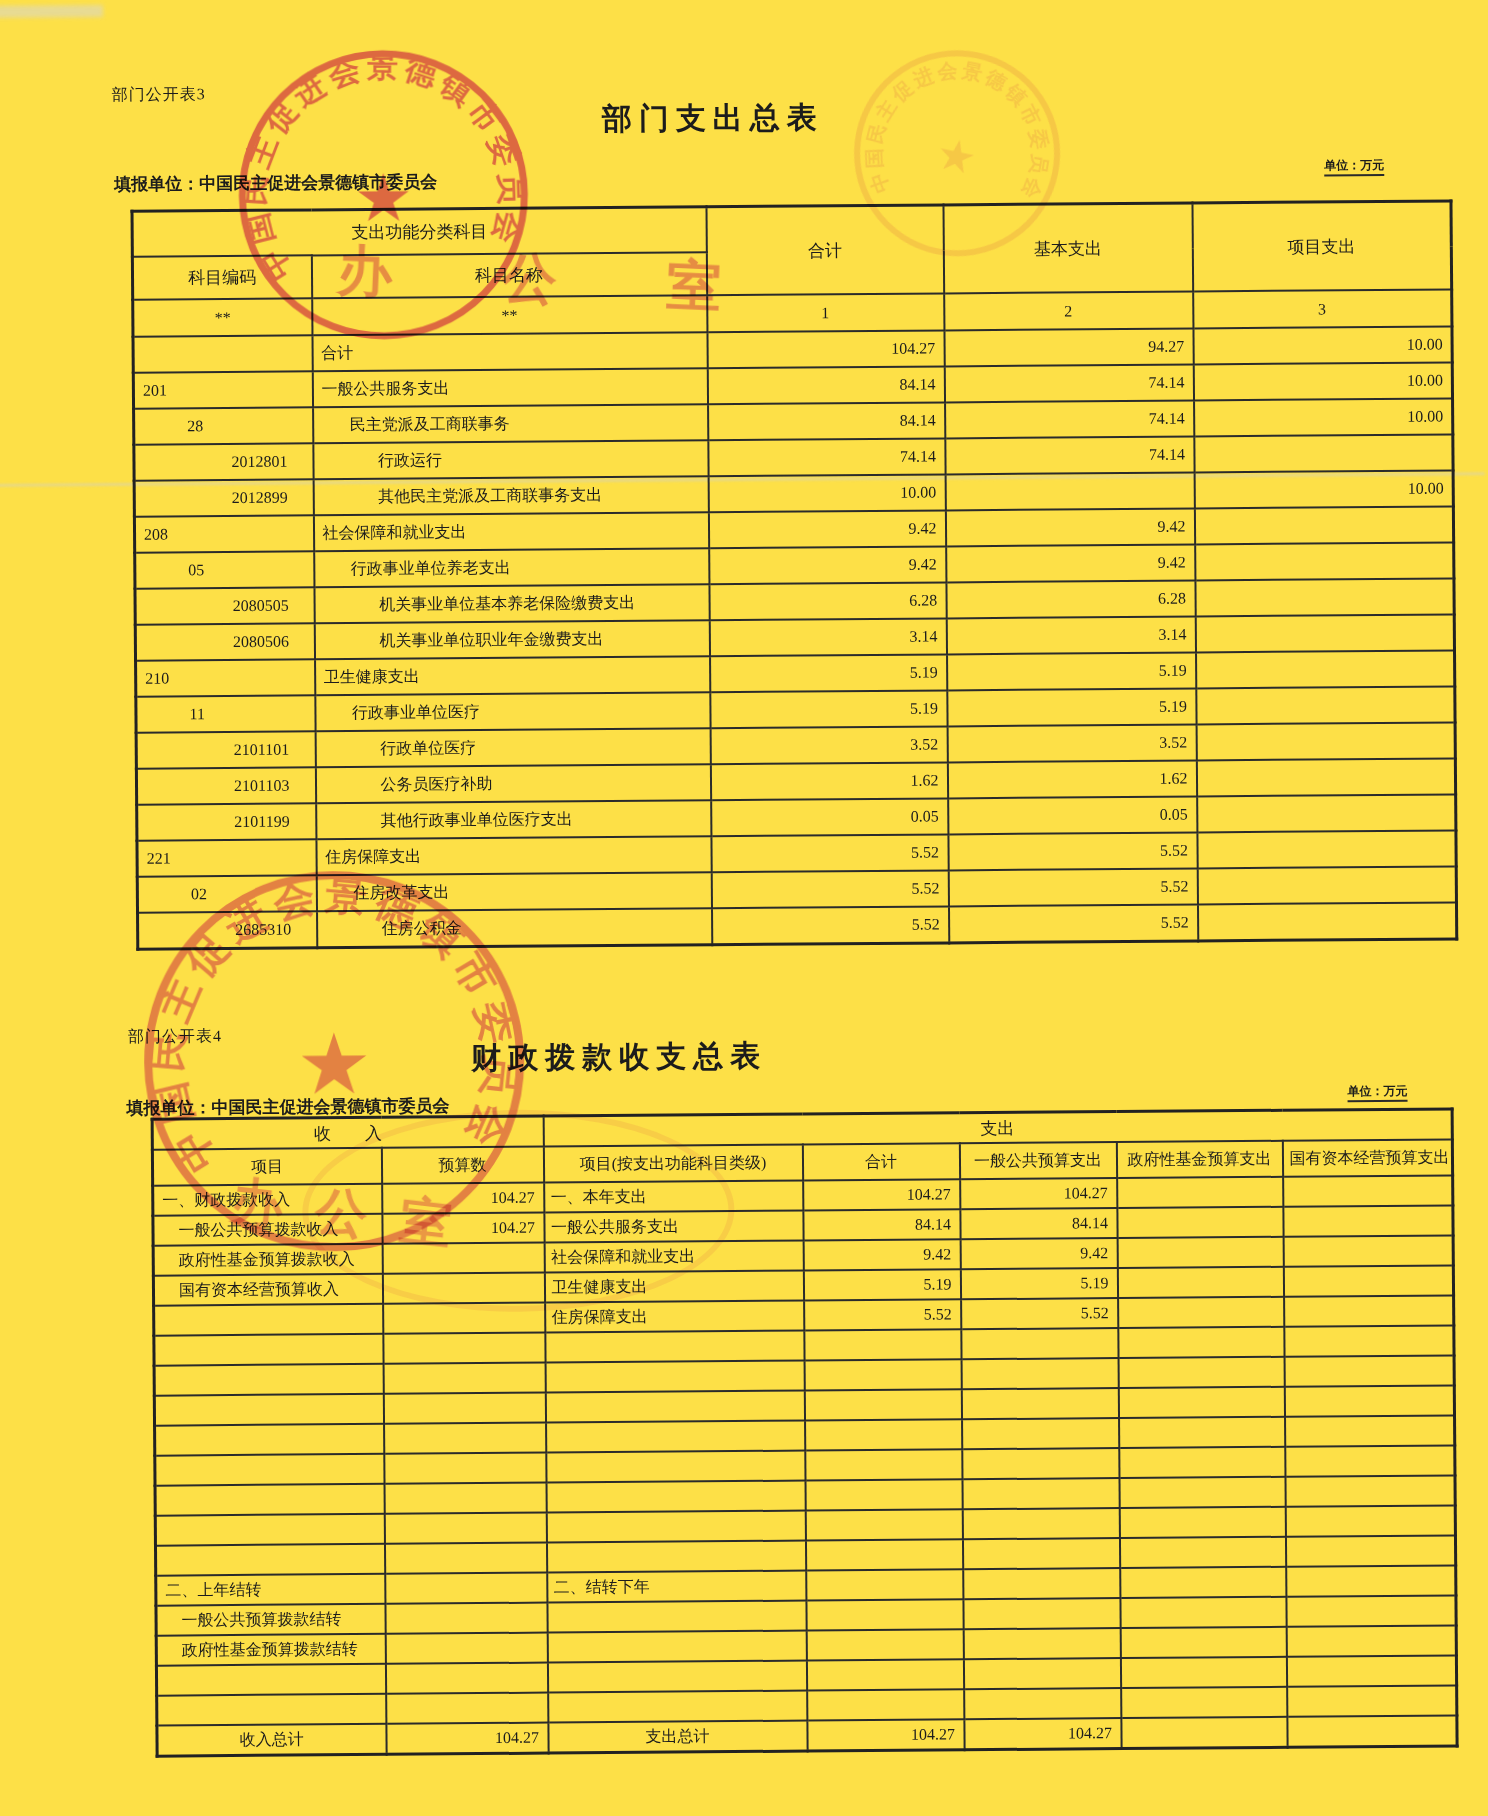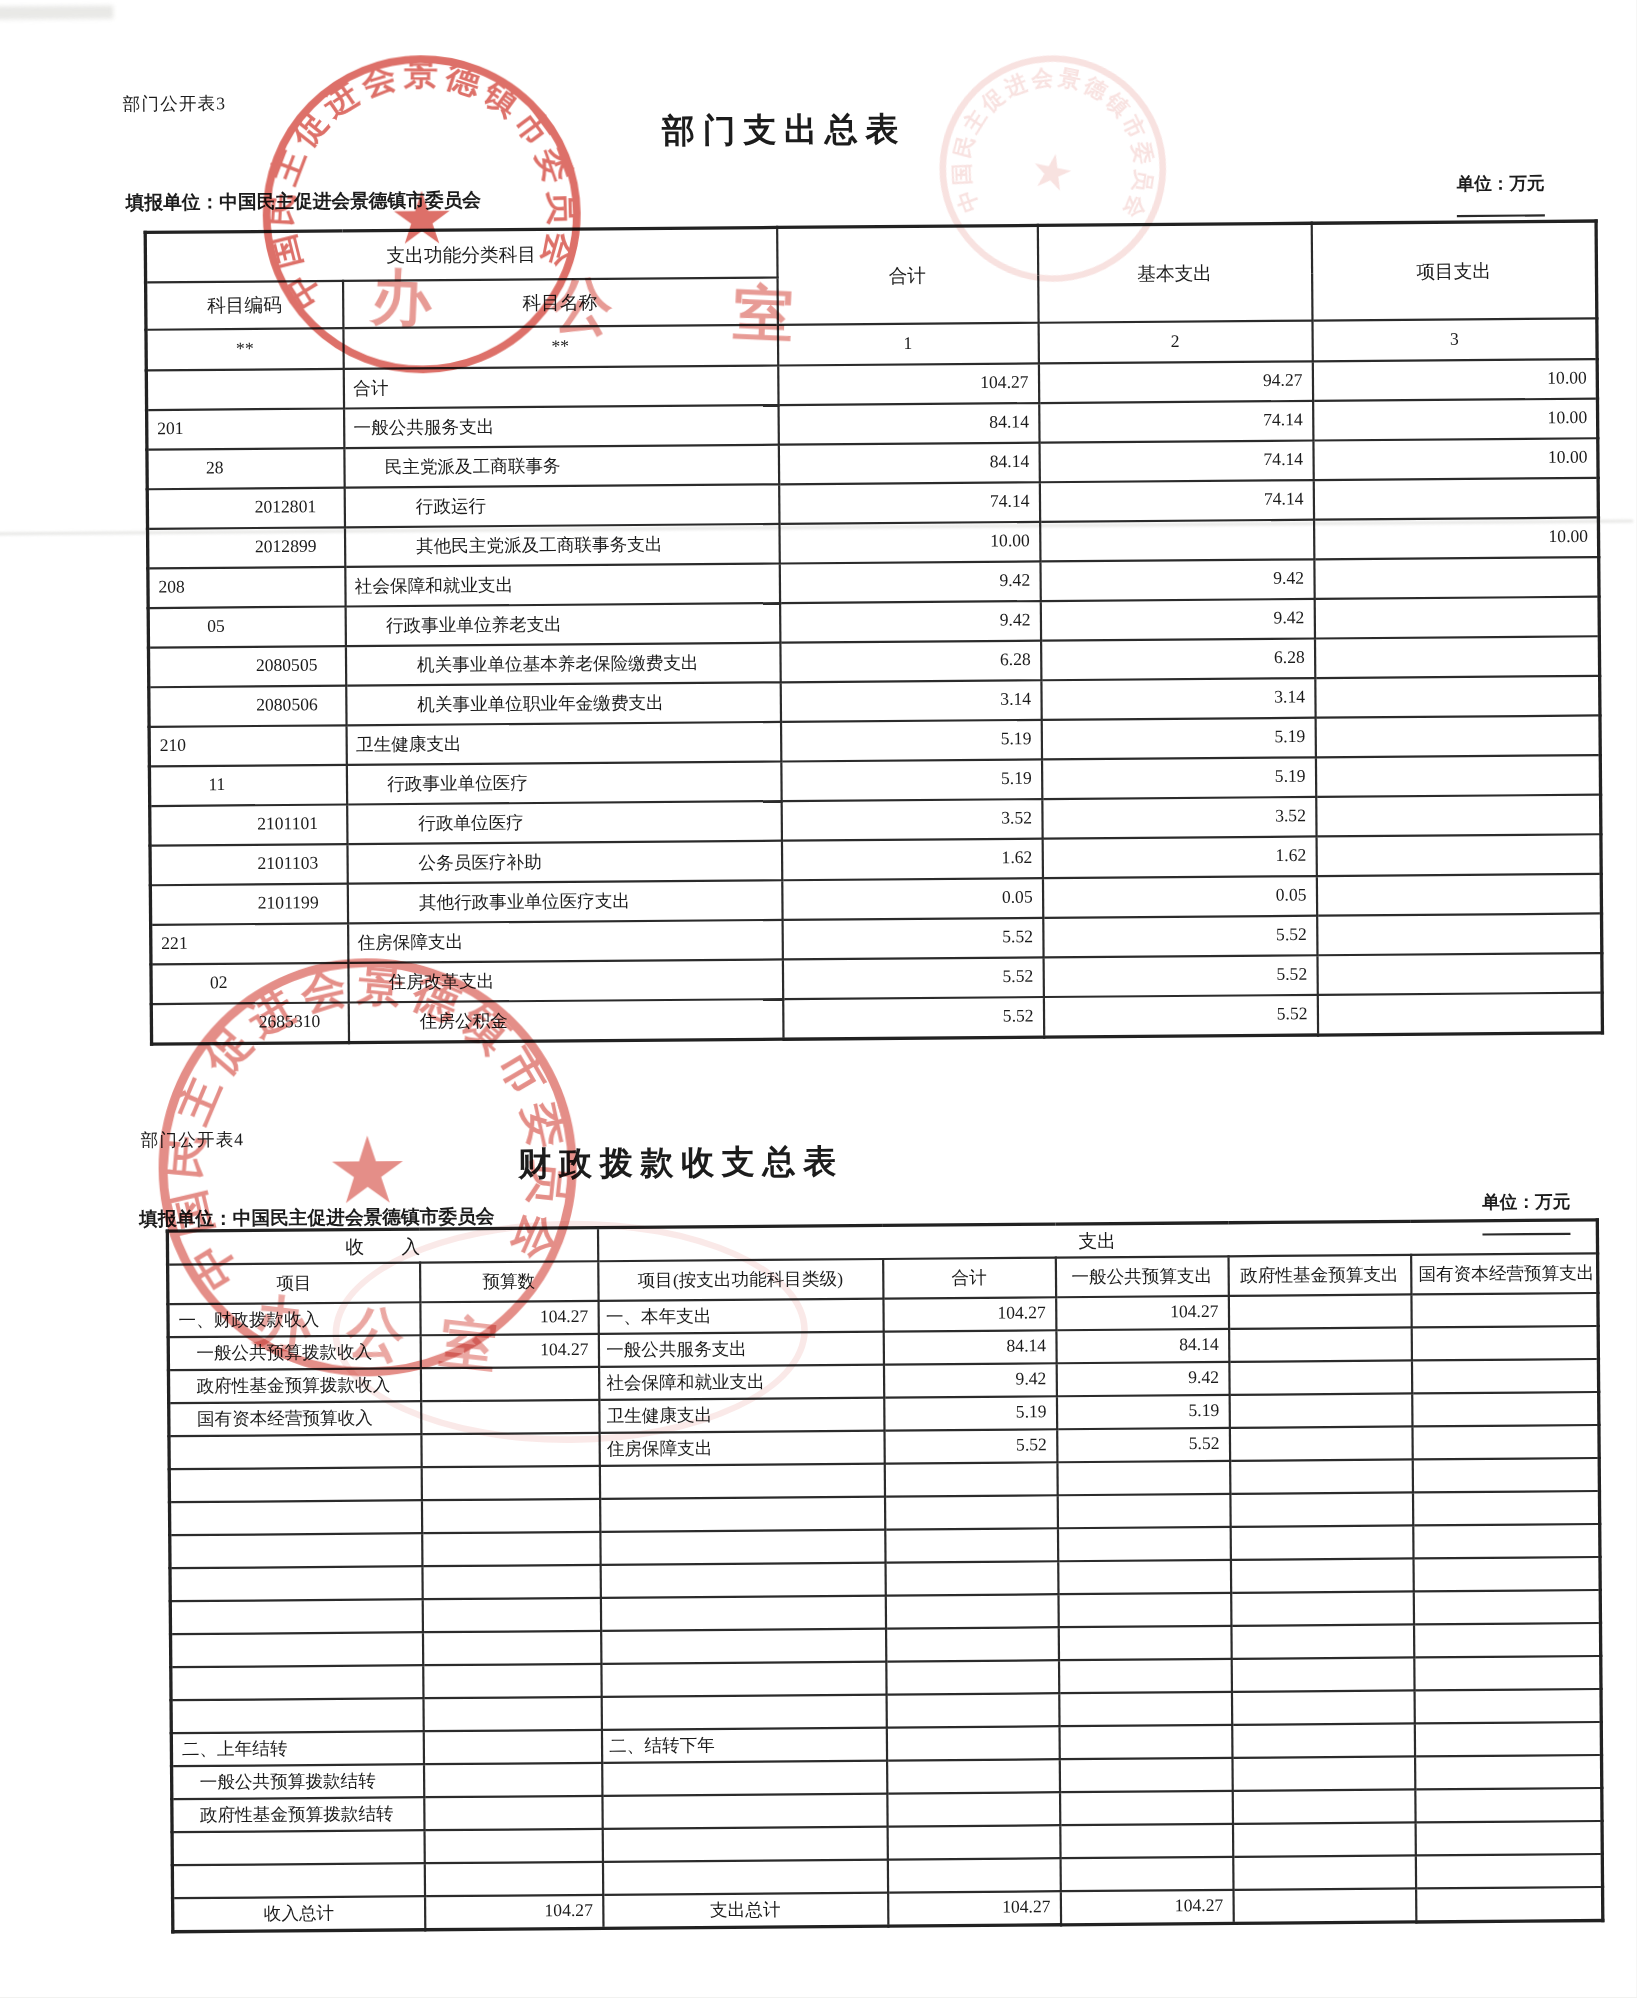--- a/index.html
+++ b/index.html
@@ -1,23 +1,23 @@
 <!DOCTYPE html>
 <html><head>
 <meta charset="utf-8">
 <style>
   html,body{margin:0;padding:0;background:#e8e8e6;}
-  .page{position:relative;width:1488px;height:1816px;margin:0 auto;background:#ffffff;
+  .page{position:relative;width:1488px;height:1816px;margin:0 auto;background:#fde047;
         font-family:"Liberation Serif","DejaVu Serif",serif;color:#1c1c1c;overflow:hidden;}
   .scan{position:absolute;left:0;top:0;width:100%;height:100%;transform:rotate(-0.45deg);transform-origin:50% 50%;}
   .abs{position:absolute;}
   .sheet-label{font-size:16px;letter-spacing:1px;}
   .doc-title{font-size:30px;font-weight:bold;letter-spacing:7px;white-space:nowrap;}
   .org-line{font-size:17px;font-weight:600;white-space:nowrap;}
-  .unit-note{font-size:16px;font-weight:600;white-space:nowrap;border-bottom:2px solid #2a2a2a;padding-bottom:17px;}
+  .unit-note{font-size:12px;font-weight:600;white-space:nowrap;border-bottom:2px solid #2a2a2a;padding-bottom:0;}
   table{border-collapse:collapse;table-layout:fixed;background:transparent;}
   .budget-table{border:3px solid #222;}
   .budget-table th,.budget-table td{border:2px solid #2b2b2b;padding:0 6px;font-weight:normal;
         overflow:hidden;white-space:nowrap;font-size:16px;vertical-align:middle;}
   .budget-table th{text-align:center;font-size:17px;}
   #table3 td{height:34px;}
   #table3 .hrowA th{height:43px;}
   #table3 .hrowB th{height:41px;}
   #table3 .hrowC td{height:35px;text-align:center;}
   #table4 td{height:28px;}

